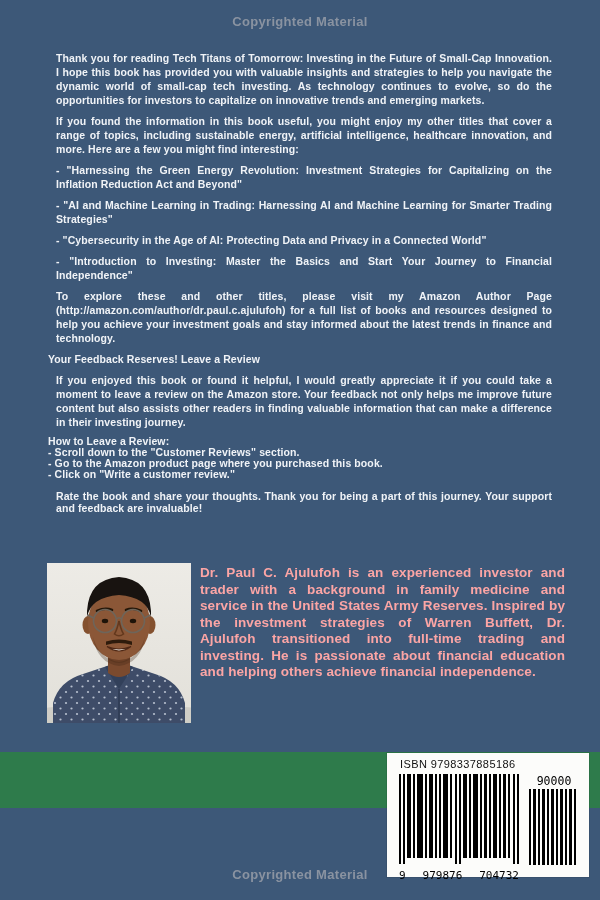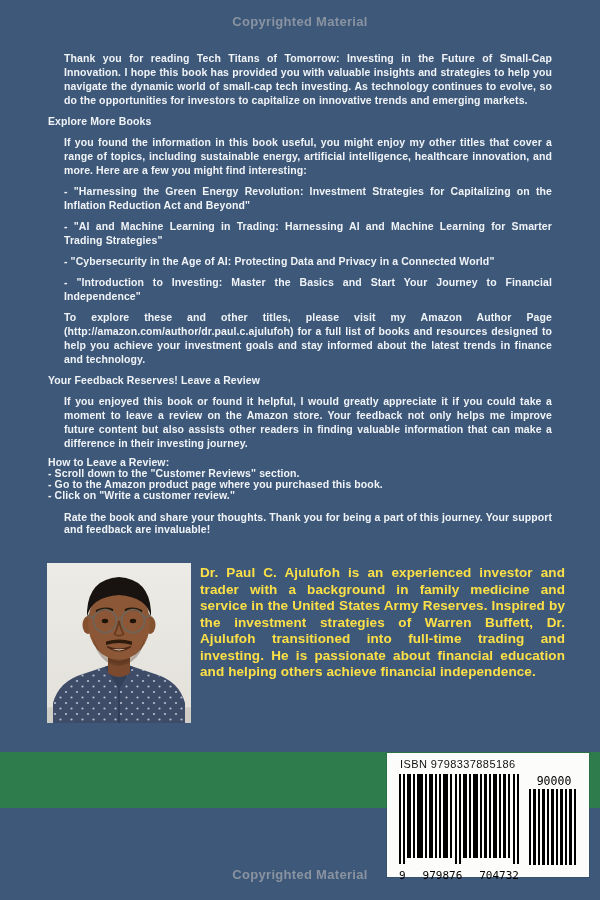--- a/index.html
+++ b/index.html
@@ -14,34 +14,34 @@
     color:#8A93A1; font-size:13px; font-weight:bold; letter-spacing:.3px;
   }
   .wm-top { top:14px; }
   .wm-bottom { top:867px; }
 
   .content {
     position:absolute; left:48px; top:51px; width:504px;
     color:#F0F3F7; font-size:10.5px; font-weight:bold;
     text-align:justify; line-height:14px; letter-spacing:.1px;
   }
-  .content p, .content .bullet { margin:0 0 7px 16px; }
+  .content p, .content .bullet { margin:0 0 7px 8px; }
   .content .heading { margin:0 0 7px 0; text-align:left; }
   .howto { line-height:11px; margin:0 0 11px 0; text-align:left; }
   .howto div { margin:0; }
   .closing { line-height:11.5px; }
 
   .bio-section { position:absolute; left:0; top:562px; width:600px; }
   .photo {
     position:absolute; left:47px; top:1px; width:144px; height:160px;
     background:#EAE8E2; overflow:hidden;
   }
   .bio-text {
     position:absolute; left:200px; top:3px; width:365px;
-    color:#fde047; font-size:13.5px; font-weight:bold;
+    color:#fca5a5; font-size:13.5px; font-weight:bold;
     text-align:justify; line-height:16.5px; letter-spacing:.1px;
   }
 
   .stripe { position:absolute; left:0; top:752px; width:600px; height:56px; background:#2E7B4B; }
 
   .barcode-box {
     position:absolute; left:375px; top:753px; width:202px; height:124px;
     background:#FCFCFA; box-shadow:0 0 0 1px rgba(0,0,0,.08);margin-left:12px;
   }
   .isbn-label {
@@ -62,21 +62,20 @@
 </style>
 </head>
 <body>
 
 <div class="cover">
 
   <div class="watermark wm-top">Copyrighted Material</div>
 
   <div class="content">
     <p>Thank you for reading Tech Titans of Tomorrow: Investing in the Future of Small-Cap Innovation. I hope this book has provided you with valuable insights and strategies to help you navigate the dynamic world of small-cap tech investing. As technology continues to evolve, so do the opportunities for investors to capitalize on innovative trends and emerging markets.</p>
-    <p class="heading">Explore More Books</p>
     <p>If you found the information in this book useful, you might enjoy my other titles that cover a range of topics, including sustainable energy, artificial intelligence, healthcare innovation, and more. Here are a few you might find interesting:</p>
 
     <div class="bullet">- "Harnessing the Green Energy Revolution: Investment Strategies for Capitalizing on the Inflation Reduction Act and Beyond"</div>
     <div class="bullet">- "AI and Machine Learning in Trading: Harnessing AI and Machine Learning for Smarter Trading Strategies"</div>
     <div class="bullet">- "Cybersecurity in the Age of AI: Protecting Data and Privacy in a Connected World"</div>
     <div class="bullet">- "Introduction to Investing: Master the Basics and Start Your Journey to Financial Independence"</div>
 
     <p>To explore these and other titles, please visit my Amazon Author Page (http://amazon.com/author/dr.paul.c.ajulufoh) for a full list of books and resources designed to help you achieve your investment goals and stay informed about the latest trends in finance and technology.</p>
     <p class="heading">Your Feedback Reserves! Leave a Review</p>
     <p>If you enjoyed this book or found it helpful, I would greatly appreciate it if you could take a moment to leave a review on the Amazon store. Your feedback not only helps me improve future content but also assists other readers in finding valuable information that can make a difference in their investing journey.</p>

